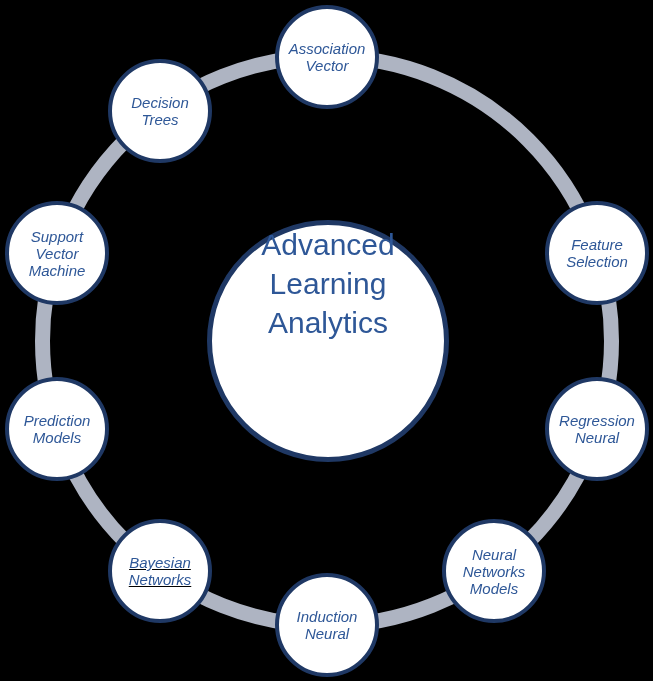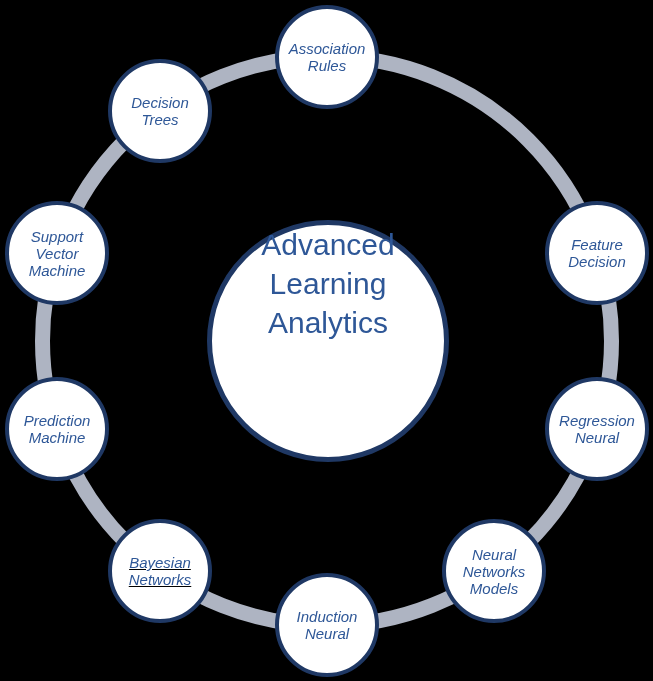--- a/index.html
+++ b/index.html
@@ -72,27 +72,27 @@
 </style>
 </head>
 <body>
 
 <div class="canvas">
 
   <div class="cycle-ring"></div>
 
   <div class="node" style="left:275px; top:5px;">
     <span class="node-label">Association
-Rules</span>
+Vector</span>
   </div>
 
 
   <div class="node" style="left:545px; top:201px;">
     <span class="node-label">Feature
-Decision</span>
+Selection</span>
   </div>
 
   <div class="node" style="left:545px; top:377px;">
     <span class="node-label">Regression
 Neural</span>
   </div>
 
   <div class="node" style="left:442px; top:519px;">
     <span class="node-label">Neural
 Networks
@@ -104,21 +104,21 @@
 Neural</span>
   </div>
 
   <div class="node" style="left:108px; top:519px;text-decoration:underline;">
     <span class="node-label">Bayesian
 Networks</span>
   </div>
 
   <div class="node" style="left:5px; top:377px;">
     <span class="node-label">Prediction
-Machine</span>
+Models</span>
   </div>
 
   <div class="node" style="left:108px; top:59px;">
     <span class="node-label">Decision
 Trees</span>
   </div>
 
   <div class="node" style="left:5px; top:201px;">
     <span class="node-label">Support
 Vector

